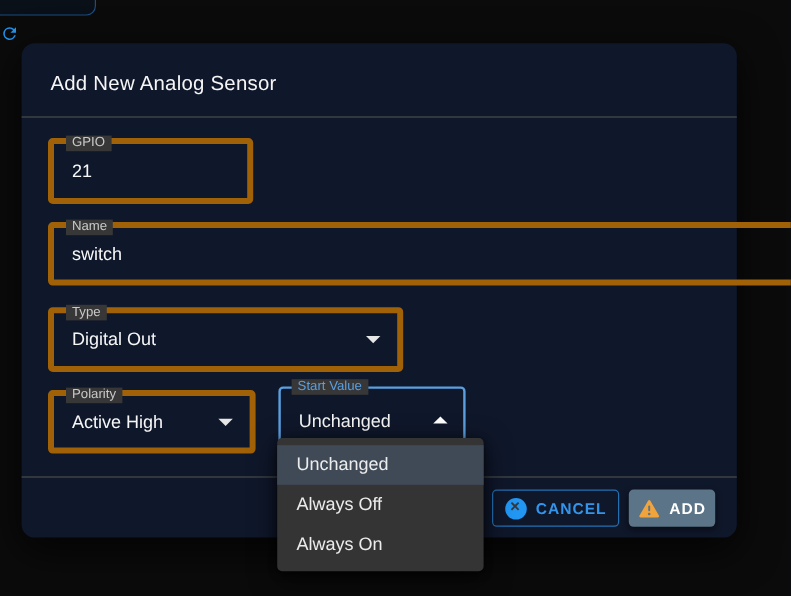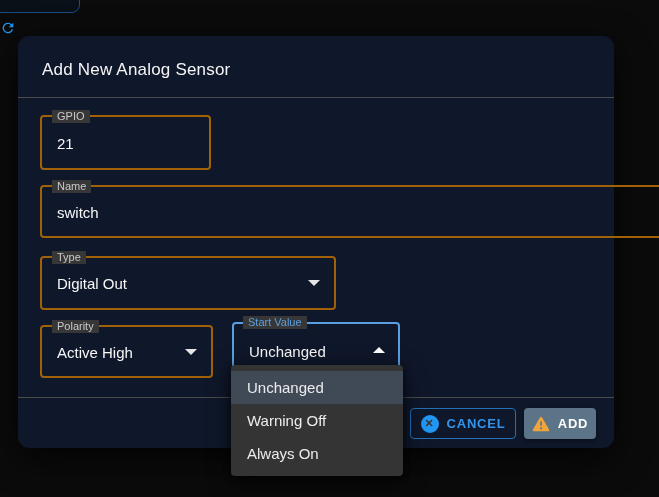--- a/index.html
+++ b/index.html
@@ -26,21 +26,21 @@
     margin-top:22px;
   }
   .dialog-title {
     position:absolute; left:24px; top:24px;
     font-size:17px; font-weight:500; color:#f5f5f5; letter-spacing:0.2px;
   }
   .hdr-divider { position:absolute; left:0; top:61px; width:100%; height:1px; background:#4b4b4b; }
   .ftr-divider { position:absolute; left:0; top:361px; width:100%; height:1px; background:#4b4b4b; }
 
   
-  .fld { position:absolute; border:2px solid #a16207; border-radius:4px; }
+  .fld { position:absolute; border:5px solid #a16207; border-radius:4px; }
   .fld .lbl {
     position:absolute; top:-7px; left:10px; background:#373737; padding:0 5px;
     font-size:11px; line-height:13px; color:#c9c9c9; white-space:nowrap;
   }
   .fld .val {
     position:absolute; left:15px; top:50%; transform:translateY(-50%);
     font-size:15px; color:#f7f7f7; white-space:nowrap;
   }
   .fld.focused { border:2px solid #5b9fe0; }
   .fld.focused .lbl { color:#5b9fe0; top:-8px; left:9px; }
@@ -49,21 +49,21 @@
     border-left:6px solid transparent; border-right:6px solid transparent;
     border-top:6px solid #e6e6e6;
   }
   .caret.up { border-top:none; border-bottom:6px solid #ffffff; margin-top:-4px; right:13px; }
 
   .fld-gpio     { left:22px;  top:79px;  width:171px; height:55px; }
   .fld-name     { left:22px;  top:149px; width:654px; height:53px; }
   .fld-type     { left:22px;  top:220px; width:296px; height:54px; }
   .fld-value    { left:400px; top:220px; width:172px; height:54px; }
   .fld-polarity { left:22px;  top:289px; width:173px; height:53px; }
-  .fld-start    { left:214px; top:286px; width:168px; height:58px; }
+  .fld-start    { left:214px; top:286px; width:156px; height:58px; }
 
   .warning-text {
     position:absolute; left:210px; top:97px; font-size:14px; line-height:16px;
     color:#ee9a2b; white-space:nowrap;
   }
 
   
   .btn {
     position:absolute; top:372px; height:31px; border-radius:4px;
     display:flex; align-items:center; justify-content:center; gap:8px;
@@ -153,15 +153,15 @@
         <rect x="10.9" y="7.2" width="2.2" height="6.6" rx="1.1" fill="#5b7487"></rect>
         <circle cx="12" cy="17" r="1.5" fill="#5b7487"></circle>
       </svg>
     </span>
     <span>ADD</span>
   </div>
 </div>
 
 <div class="menu">
   <div class="menu-item selected">Unchanged</div>
-  <div class="menu-item">Warning Off</div>
+  <div class="menu-item">Always Off</div>
   <div class="menu-item">Always On</div>
 </div>
 
 </body></html>

